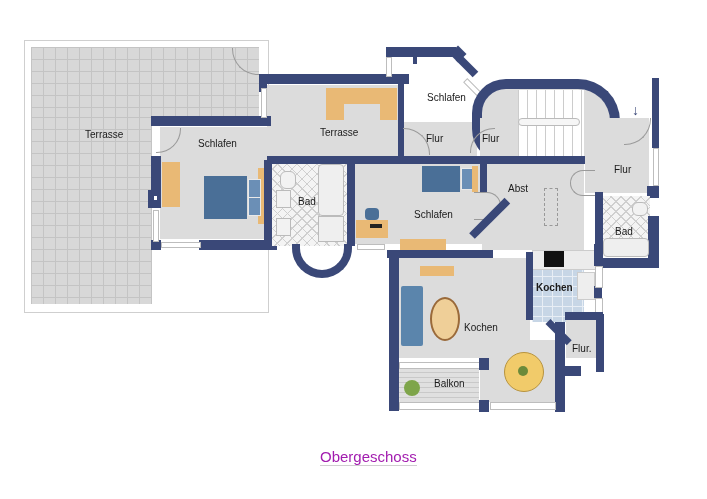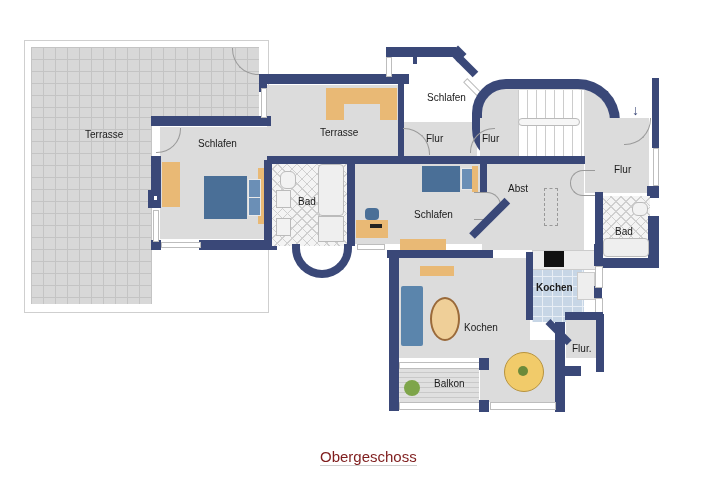--- a/index.html
+++ b/index.html
@@ -15,21 +15,21 @@
   .kitchen-tile { position:absolute; background-color:#c7d6e6;
     background-image: linear-gradient(#e8eef5 1px, transparent 1px), linear-gradient(90deg, #e8eef5 1px, transparent 1px);
     background-size: 10px 10px; }
   .label { position:absolute; font-size:10px; color:#1a1a1a; white-space:nowrap; }
   .wood { position:absolute; background:#e9b975; }
   .bed { position:absolute; background:#4a6f97; }
   .pillow { position:absolute; background:#6b8fb6; border:1px solid #e9e9e9; }
   .window { position:absolute; background:#ffffff; border:1px solid #bdbdbd; }
   .door-arc { position:absolute; border:1px solid #9a9a9a; }
   .white { position:absolute; background:#ffffff; }
-  .title { position:absolute; font-size:15px; color:#7f1d1d; border-bottom:1px solid #cfcfcf; }
+  .title { position:absolute; font-size:15px; color:#a21caf; border-bottom:1px solid #cfcfcf; }
 </style>
 </head>
 <body>
 
 <div class="abs" style="left:24px;top:40px;width:243px;height:271px;border:1px solid #cfcfcf;background:#fff;"></div>
 <div class="tile" style="left:31px;top:47px;width:228px;height:70px;"></div>
 <div class="tile" style="left:31px;top:117px;width:121px;height:187px;"></div>
 <div class="door-arc" style="left:232px;top:48px;width:26px;height:26px;border-radius:0 0 0 26px;border-top:none;border-right:none;"></div>
 <span class="label" style="left:69px;top:129px;padding-left:16px;">Terrasse</span>
 

